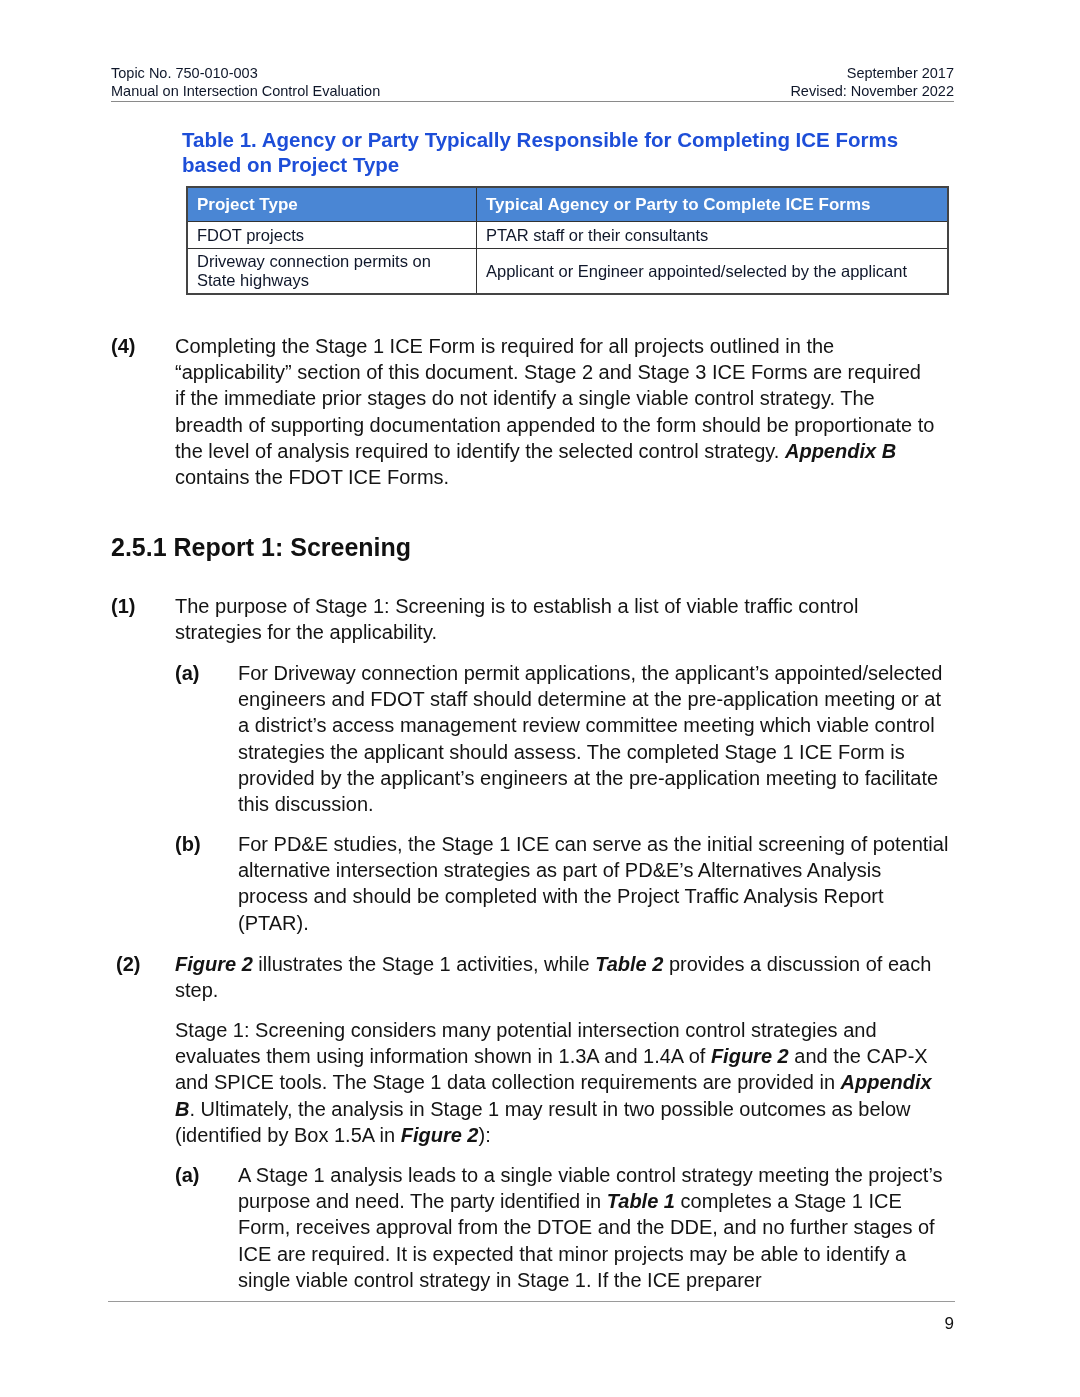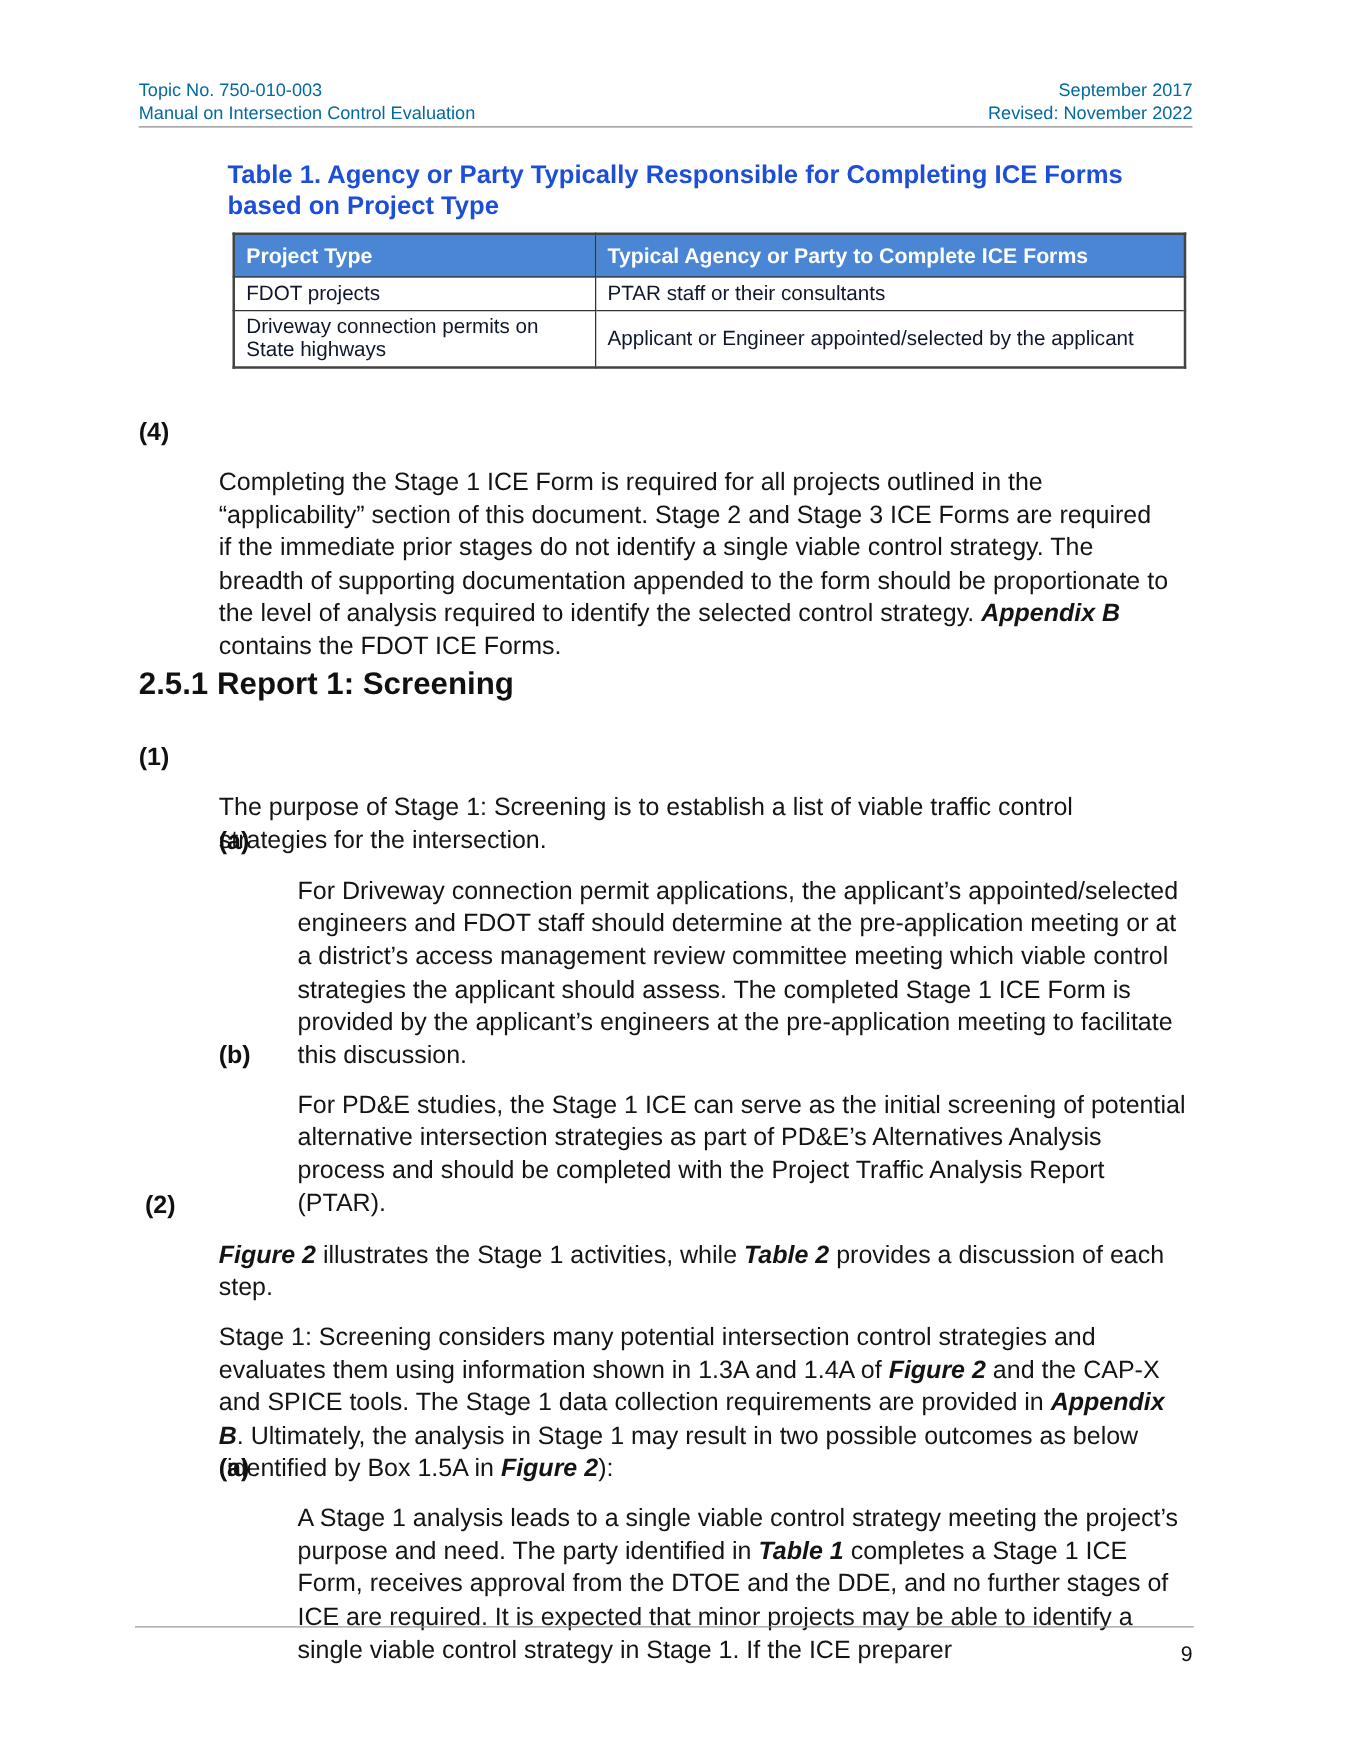--- a/index.html
+++ b/index.html
@@ -2,21 +2,21 @@
 <html><head>
   <meta charset="utf-8">
   <style>
     html, body { margin: 0; padding: 0; background: #ffffff; }
     body {
       width: 1080px; height: 1397px; position: relative; overflow: hidden;
       font-family: "Liberation Sans", sans-serif; color: #111111;
     }
     .header {
       position: absolute; left: 111px; top: 64px; width: 843px; height: 37px;
-      font-size: 14.5px; line-height: 18px; color: #0369a1;
+      font-size: 14.5px; line-height: 18px; color: #0f172a;
       border-bottom: 1.5px solid #8a8a8a;
     }
     .header .left { position: absolute; left: 0; top: 0; }
     .header .right { position: absolute; right: 0; top: 0; text-align: right; }
 
     .table-caption {
       position: absolute; left: 182px; top: 127px; width: 780px;
       font-weight: bold; font-size: 20.5px; line-height: 25px; color: #1d4ed8;
     }
     .ice-table {
@@ -27,21 +27,21 @@
       border: 1px solid #333; text-align: left; padding: 0 9px; vertical-align: middle;
     }
     .ice-table th {
       background: #4a86d4; color: #ffffff; font-weight: bold; height: 33px; font-size: 17px;
     }
     .ice-table td { height: 26px; line-height: 19px; color: #0f172a; }
     .ice-table tr.tall td { height: 44px; }
     .ice-table .c1 { width: 270px; }
 
     .para {
-      position: absolute; font-size: 20px; line-height: 26.2px; color: #141414; margin-top: 40px;
+      position: absolute; font-size: 20px; line-height: 26.2px; color: #141414;
     }
     .num { position: absolute; font-weight: bold; font-size: 20px; line-height: 26.2px; }
     .h2 {
       position: absolute; left: 111px; top: 531px; font-weight: bold; font-size: 25px; line-height: 32px;
     }
     b.bi { font-weight: bold; font-style: italic; }
     .footer-rule {
       position: absolute; left: 108px; top: 1301px; width: 847px; height: 0;
       border-top: 1.5px solid #9a9a9a;
     }
@@ -87,21 +87,21 @@
   </table>
 
 <div class="num" style="left:111px; top:333px;">(4)</div>
 <div class="para" style="left:175px; top:333px; width:760px;">
   <span>Completing the Stage 1 ICE Form is required for all projects outlined in the “applicability” section of this document. Stage 2 and Stage 3 ICE Forms are required if the immediate prior stages do not identify a single viable control strategy. The breadth of supporting documentation appended to the form should be proportionate to the level of analysis required to identify the selected control strategy. </span><b class="bi">Appendix B</b><span> contains the FDOT ICE Forms.</span>
 </div>
 
 <div class="h2">2.5.1 Report 1: Screening</div>
 
 <div class="num" style="left:111px; top:593px; font-weight:bold;">(1)</div>
-<div class="para" style="left:175px; top:593px; width:740px;">The purpose of Stage 1: Screening is to establish a list of viable traffic control strategies for the intersection.</div>
+<div class="para" style="left:175px; top:593px; width:740px;">The purpose of Stage 1: Screening is to establish a list of viable traffic control strategies for the applicability.</div>
 
 <div class="num" style="left:175px; top:660px;">(a)</div>
 <div class="para" style="left:238px; top:660px; width:718px;">For Driveway connection permit applications, the applicant’s appointed/selected engineers and FDOT staff should determine at the pre-application meeting or at a district’s access management review committee meeting which viable control strategies the applicant should assess. The completed Stage 1 ICE Form is provided by the applicant’s engineers at the pre-application meeting to facilitate this discussion.</div>
 
 <div class="num" style="left:175px; top:831px;">(b)</div>
 <div class="para" style="left:238px; top:831px; width:712px;">For PD&amp;E studies, the Stage 1 ICE can serve as the initial screening of potential alternative intersection strategies as part of PD&amp;E’s Alternatives Analysis process and should be completed with the Project Traffic Analysis Report (PTAR).</div>
 
 <div class="num" style="left:116px; top:951px;">(2)</div>
 <div class="para" style="left:175px; top:951px; width:760px;">
   <b class="bi">Figure 2</b><span> illustrates the Stage 1 activities, while </span><b class="bi">Table 2</b><span> provides a discussion of each step.</span>

